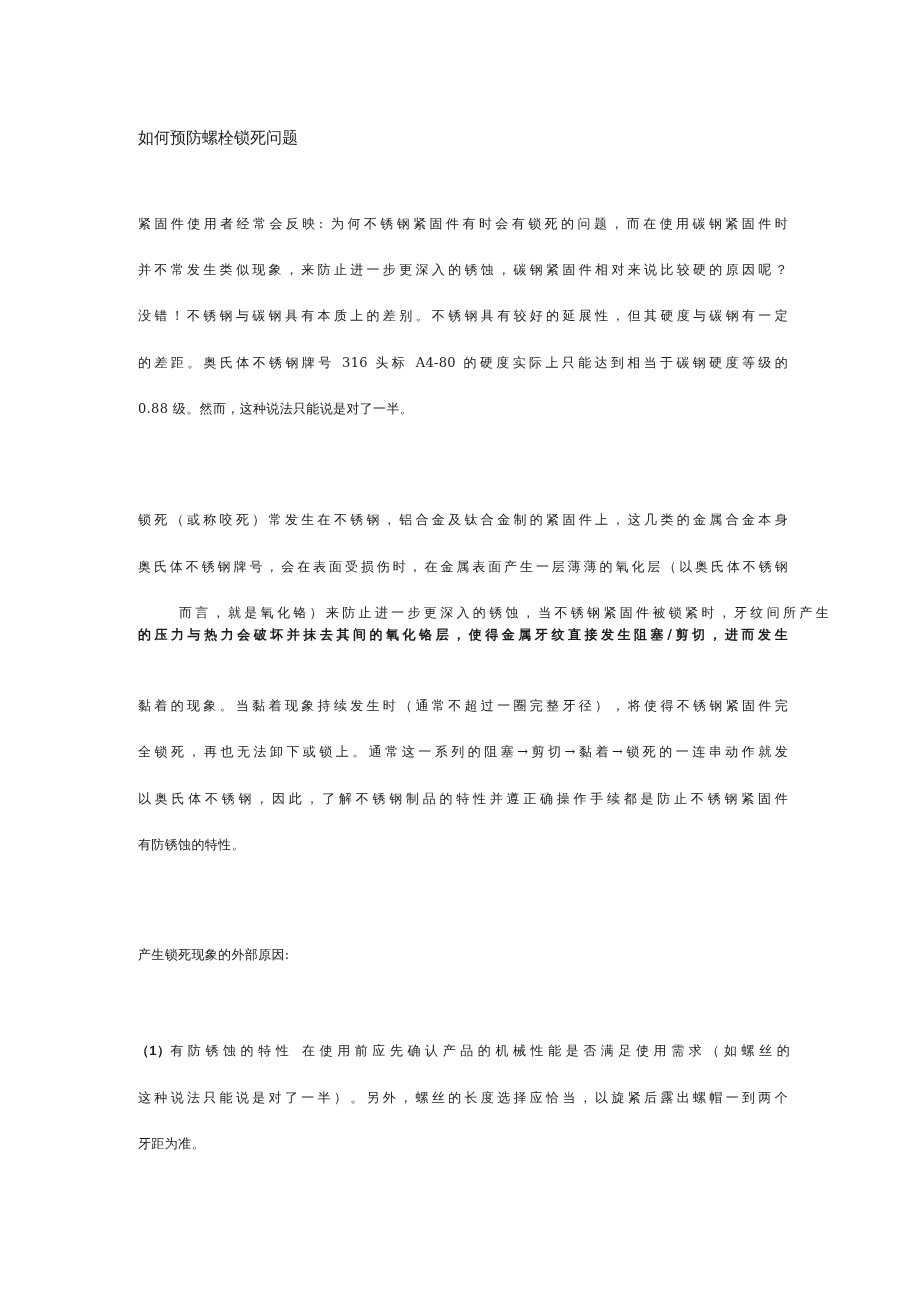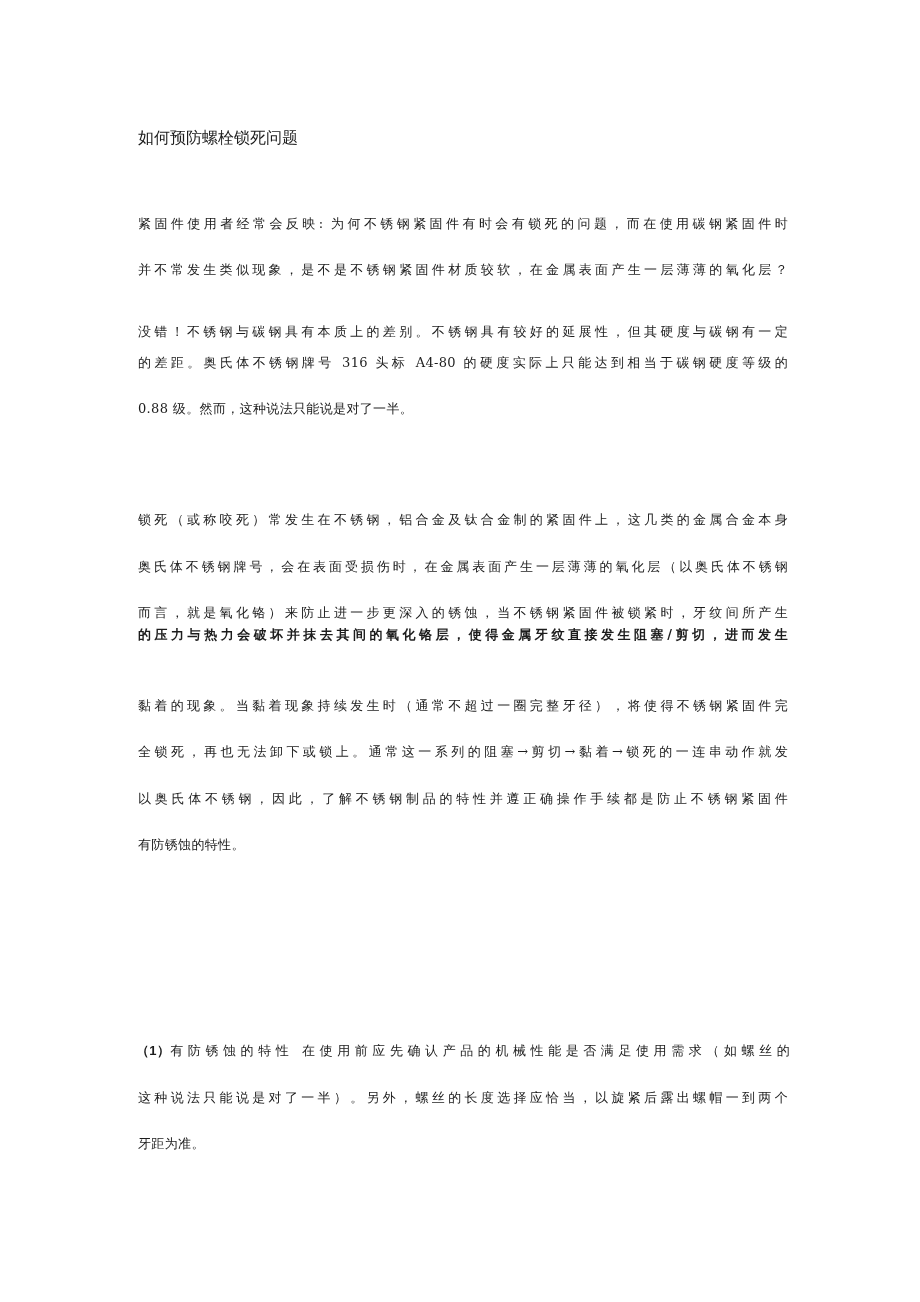--- a/index.html
+++ b/index.html
@@ -47,37 +47,38 @@
   </style>
 </head>
 <body>
 
 <div class="page">
 
   <div class="line title" style="top:125px;">如何预防螺栓锁死问题</div>
 
   <div>
     <div class="line justify" style="top:211px;">紧固件使用者经常会反映: 为何不锈钢紧固件有时会有锁死的问题，而在使用碳钢紧固件时</div>
-    <div class="line justify" style="top:257px;">并不常发生类似现象，是不是不锈钢紧固件材质较软，在金属表面产生一层薄薄的氧化层？</div>
-    <div class="line justify" style="top:303px;margin-top:16px;">没错！不锈钢与碳钢具有本质上的差别。不锈钢具有较好的延展性，但其硬度与碳钢有一定</div>
+    <div class="line justify" style="top:257px;">并不常发生类似现象，来防止进一步更深入的锈蚀，碳钢紧固件相对来说比较硬的原因呢？</div>
+    <div class="line justify" style="top:303px;">没错！不锈钢与碳钢具有本质上的差别。不锈钢具有较好的延展性，但其硬度与碳钢有一定</div>
     <div class="line justify" style="top:350px;">的差距。奥氏体不锈钢牌号 316 头标 A4-80 的硬度实际上只能达到相当于碳钢硬度等级的</div>
     <div class="line" style="top:396px;">0.88 级。然而，这种说法只能说是对了一半。</div>
   </div>
 
   <div>
     <div class="line justify" style="top:507px;">锁死（或称咬死）常发生在不锈钢，铝合金及钛合金制的紧固件上，这几类的金属合金本身</div>
     <div class="line justify" style="top:554px;">奥氏体不锈钢牌号，会在表面受损伤时，在金属表面产生一层薄薄的氧化层（以奥氏体不锈钢</div>
-    <div class="line justify" style="top:600px;">而言，就是氧化铬）来防止进一步更深入的锈蚀，当不锈钢紧固件被锁紧时，牙纹间所产生</div>
+    <div class="line justify" style="top:600px;margin-left:41px;">而言，就是氧化铬）来防止进一步更深入的锈蚀，当不锈钢紧固件被锁紧时，牙纹间所产生</div>
     <div class="line justify" style="top:622px;font-weight:bold;">的压力与热力会破坏并抹去其间的氧化铬层，使得金属牙纹直接发生阻塞/剪切，进而发生</div>
     <div class="line justify" style="top:693px;">黏着的现象。当黏着现象持续发生时（通常不超过一圈完整牙径），将使得不锈钢紧固件完</div>
     <div class="line justify" style="top:739px;">全锁死，再也无法卸下或锁上。通常这一系列的阻塞→剪切→黏着→锁死的一连串动作就发</div>
     <div class="line justify" style="top:786px;">以奥氏体不锈钢，因此，了解不锈钢制品的特性并遵正确操作手续都是防止不锈钢紧固件</div>
     <div class="line" style="top:832px;">有防锈蚀的特性。</div>
   </div>
 
+  <div class="line" style="top:942px;">产生锁死现象的外部原因:</div>
 
   <div>
     <div class="line" style="top:1038px; left:136px; width:654px; display:flex;">
       <span class="num">（1）</span>
       <span style="flex:1; text-align:justify; text-align-last:justify;"> 有防锈蚀的特性  在使用前应先确认产品的机械性能是否满足使用需求（如螺丝的</span>
     </div>
     <div class="line justify" style="top:1085px;">这种说法只能说是对了一半）。另外，螺丝的长度选择应恰当，以旋紧后露出螺帽一到两个</div>
     <div class="line" style="top:1131px;">牙距为准。</div>
   </div>
 

